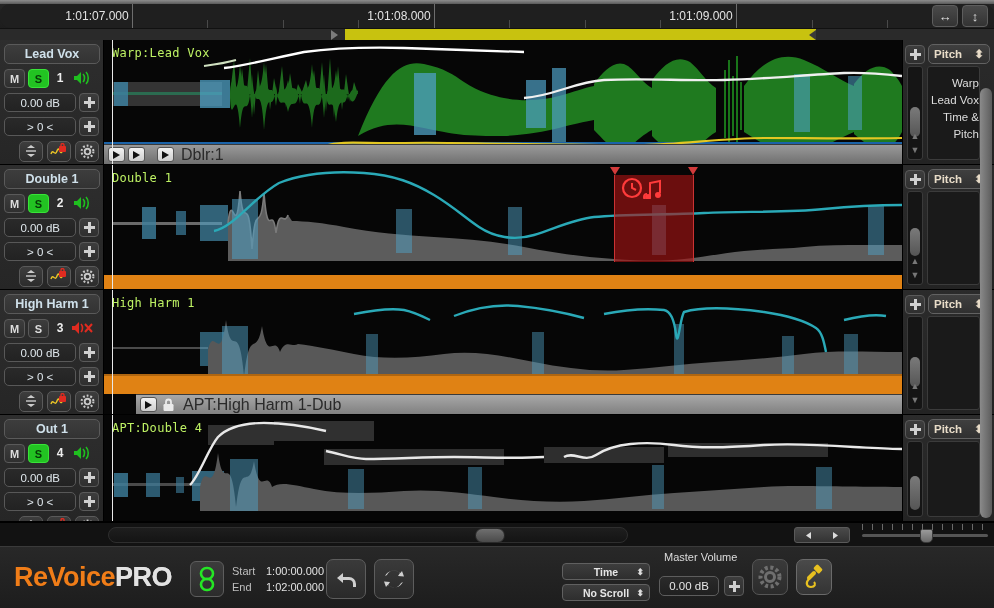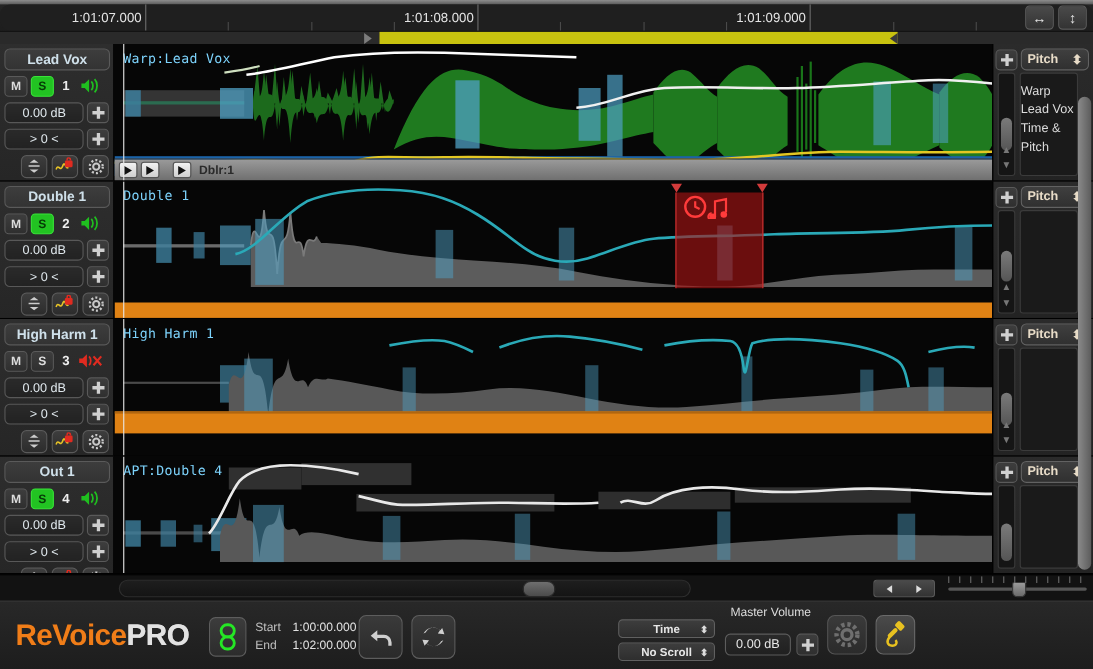--- a/index.html
+++ b/index.html
@@ -56,41 +56,41 @@
   .fld{ width:74px;height:19px;border-radius:5px;background:linear-gradient(#2a2a2a,#222);
      border:1px solid #585858;color:#dfe7ec;font-size:11.5px;text-align:center;line-height:18px;}
   .plusbtn{ width:20px;height:19px;border-radius:4px;background:linear-gradient(#3d3d3d,#2f2f2f);
      border:1px solid #5a5a5a;display:flex;align-items:center;justify-content:center;}
   .trow.icons{ justify-content:flex-end; gap:4px; margin-top:5px;}
   .ibtn{ width:24px;height:21px;border-radius:5px;background:linear-gradient(#3d3d3d,#2c2c2c);
      border:1px solid #5a5a5a;display:flex;align-items:center;justify-content:center;}
 
   
   .wave{ position:absolute; left:104px; top:0; right:92px; height:100%; background:#070707; overflow:hidden;}
-  .wave .clabel{ position:absolute; left:8px; top:6px; font-size:12px; color:#7dd3fc;
+  .wave .clabel{ position:absolute; left:8px; top:6px; font-size:12px; color:#bef264;
      font-family:"DejaVu Sans Mono", monospace; letter-spacing:.3px; z-index:6;}
   .playhead{ position:absolute; top:0; width:1px; height:100%; background:#e9e9e9; z-index:8;}
   .bar-strip{ position:absolute; left:0; right:0; height:20px; background:linear-gradient(#9a9a9a,#6f6f6f);
      border-top:1px solid #3a3a3a; display:flex; align-items:center; gap:3px; padding-left:4px; z-index:7;}
   .bar-strip.orange{ background:linear-gradient(#a8a8a8,#808080); }
   .pbtn{ width:17px;height:15px;border-radius:3px;background:linear-gradient(#f2f2f2,#cfcfcf);
      border:1px solid #555;display:flex;align-items:center;justify-content:center;}
   .pbtn .tri{ width:0;height:0;border-top:4px solid transparent;border-bottom:4px solid transparent;border-left:7px solid #111;}
-  .striplabel{ font-size:11px; color:#2a2a2a; font-weight:bold; margin-left:4px;}
+  .striplabel{ font-size:16px; color:#2a2a2a; font-weight:normal; margin-left:4px;}
 
   
   .rpanel{ position:absolute; right:0; top:0; width:92px; height:100%;
      background:linear-gradient(#2b2b2b,#232323); border-left:1px solid #000; }
   .rp-top{ display:flex; align-items:center; gap:3px; padding:4px 4px 0 2px; }
   .pitchsel{ flex:1; height:20px;border-radius:5px;background:linear-gradient(#3f3f3f,#303030);
      border:1px solid #626262; display:flex;align-items:center;justify-content:space-between;
      padding:0 5px; font-size:11.5px; color:#e8dcc8; font-weight:bold;}
   .rp-body{ position:absolute; left:24px; right:14px; top:26px; bottom:4px;
      background:#1a1a1a; border:1px solid #3b3b3b; border-radius:3px;
-     text-align:left; font-size:11.5px; color:#ddd; padding-top:8px; line-height:17px;}
+     text-align:right; font-size:11.5px; color:#ddd; padding-top:8px; line-height:17px;}
   .vsb{ position:absolute; left:4px; top:26px; width:16px; bottom:4px; background:#151515; border:1px solid #3a3a3a; border-radius:3px;}
   .vsb .thumb{ position:absolute; left:2px; width:10px; border-radius:5px; background:linear-gradient(#7a7a7a,#555); }
   .vsb .arrU,.vsb .arrD{ position:absolute; left:2px; width:10px;height:10px; color:#777; font-size:9px; text-align:center;}
 
   
   .farscroll{ position:absolute; right:2px; top:0; width:12px; height:100%; }
   .farscroll .bar{ position:absolute; left:0; width:12px; border-radius:6px; background:linear-gradient(90deg,#8a8a8a,#5c5c5c); }
 
   
   .hscroll{ position:absolute; left:0; top:522px; width:994px; height:24px; background:#121212; border-top:1px solid #000;}
@@ -491,20 +491,32 @@
           <rect x="740" y="44" width="14" height="46" fill="#4fa0c4" opacity=".45"></rect>
           <path d="M250,24 C270,20 286,18 300,20 C310,22 318,26 326,30" stroke="#2aa9b7" stroke-width="2.4" fill="none"></path>
           <path d="M350,26 C370,18 392,14 414,16 C436,18 458,22 480,28" stroke="#2aa9b7" stroke-width="2.4" fill="none"></path>
           <path d="M500,24 C520,20 540,18 560,20 C566,21 570,28 572,44 C574,60 576,28 580,22 C600,16 630,18 660,22 C680,25 700,30 712,38 C718,42 720,52 722,62" stroke="#2aa9b7" stroke-width="2.4" fill="none"></path>
           <path d="M740,30 C756,26 770,24 782,26" stroke="#2aa9b7" stroke-width="2.4" fill="none"></path>
           <rect x="0" y="84" width="798" height="20" fill="#e08214"></rect>
           <rect x="0" y="84" width="798" height="2" fill="#b06610"></rect>
         </svg>
         <div class="clabel">High Harm 1</div>
         <div class="playhead" style="left:8px"></div>
+        <div class="bar-strip orange" style="bottom:0; left:32px">
+          <div class="pbtn">
+              <div class="tri"></div>
+            </div>
+          <div style="width:16px;height:15px;display:flex;align-items:center;justify-content:center">
+            <svg width="13" height="14" viewBox="0 0 13 14">
+                <rect x="1.5" y="6" width="10" height="7" rx="1.2" fill="#eaeaea"></rect>
+                <path d="M4 6V4a2.5 2.5 0 015 0v2" stroke="#eaeaea" stroke-width="1.8" fill="none"></path>
+              </svg>
+          </div>
+          <div class="striplabel">APT:High Harm 1-Dub</div>
+        </div>
       </div>
 
       <div class="rpanel">
         <div class="rp-top">
           <div class="plusbtn">
             <svg width="13" height="13" viewBox="0 0 13 13">
                 <path d="M5 1h3v4h4v3H8v4H5V8H1V5h4z" fill="#d0d0d0"></path>
               </svg>
           </div>
           <div class="pitchsel">

